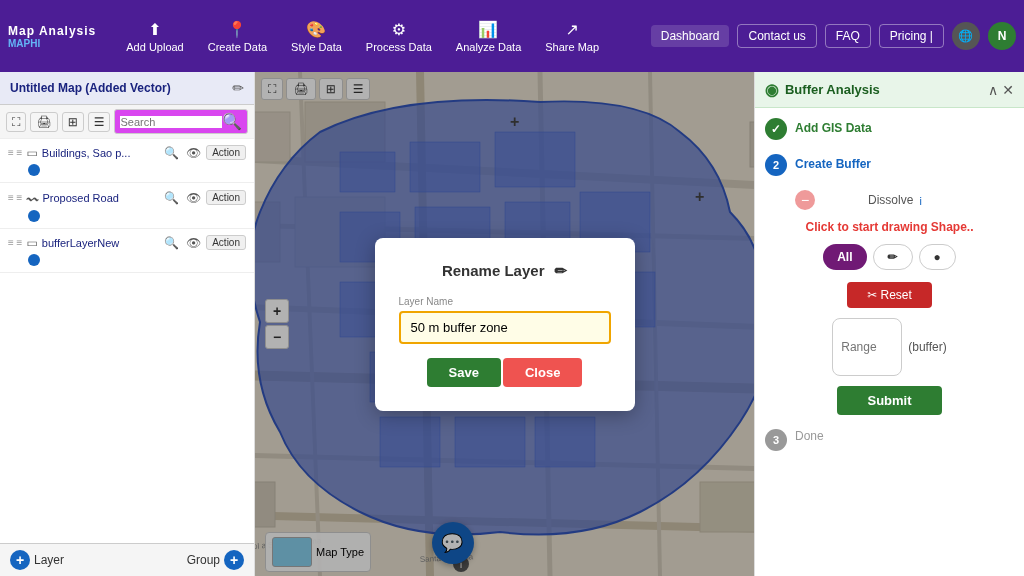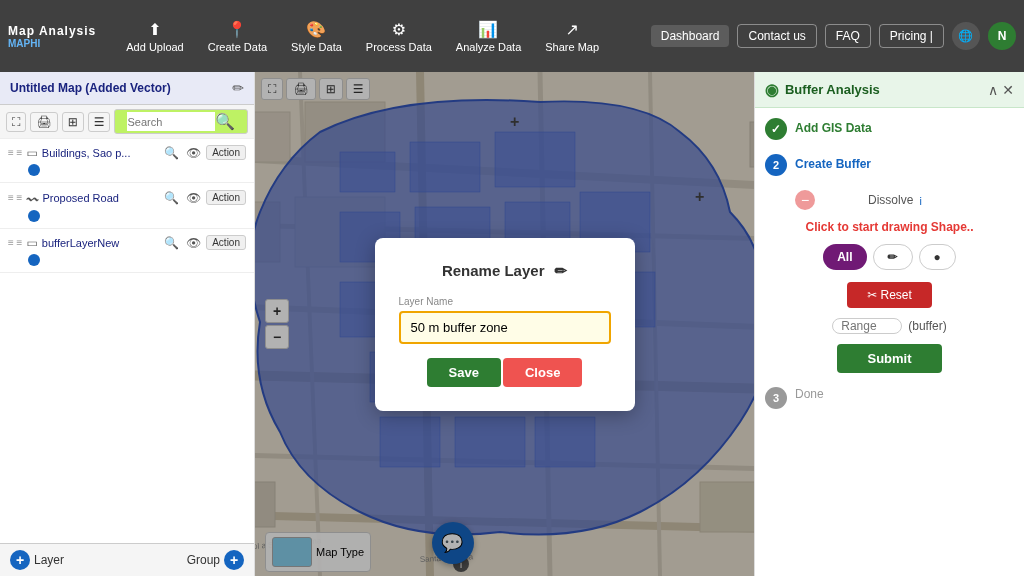--- a/index.html
+++ b/index.html
@@ -2,21 +2,21 @@
 <html><head>
   <meta charset="utf-8">
   <style>
     * { box-sizing: border-box; margin: 0; padding: 0; }
     body { width: 1024px; height: 576px; overflow: hidden; font-family: Arial, sans-serif; background: #2a9d8f; }
 
     
     .topbar {
       width: 100%;
       height: 72px;
-      background: #404040;
+      background: #4c1d95;
       display: flex;
       align-items: center;
       padding: 0 8px;
       position: relative;
       z-index: 10;
     }
     .topbar-logo {
       display: flex;
       flex-direction: column;
       align-items: flex-start;
@@ -125,24 +125,25 @@
       border: 1px solid #ccc;
       border-radius: 3px;
       padding: 2px 5px;
       font-size: 12px;
       cursor: pointer;
       color: #333;
     }
     .search-box {
       flex: 1;
       display: flex;
+      align-items: center;
       border: 1px solid #ccc;
       border-radius: 3px;
-      background: #bef264;
-      padding: 2px 12px;
+      background: #d946ef;
+      padding: 2px 5px;
     }
     .search-box input {
       border: none;
       outline: none;
       font-size: 11px;
       width: 100%;
     }
     .layer-list {
       flex: 1;
       overflow-y: auto;
@@ -386,21 +387,21 @@
     .range-row {
       display: flex;
       align-items: center;
       gap: 6px;
       margin-bottom: 10px;
       justify-content: center;
     }
     .range-input {
       border: 1px solid #ccc;
       border-radius: 8px;
-      padding: 0 8px;
+      padding: 21px 8px;
       font-size: 12px;
       width: 70px;
     }
     .range-unit { font-size: 12px; color: #555; }
     .submit-btn {
       display: block;
       background: #2e7d32;
       color: white;
       border: none;
       border-radius: 4px;

